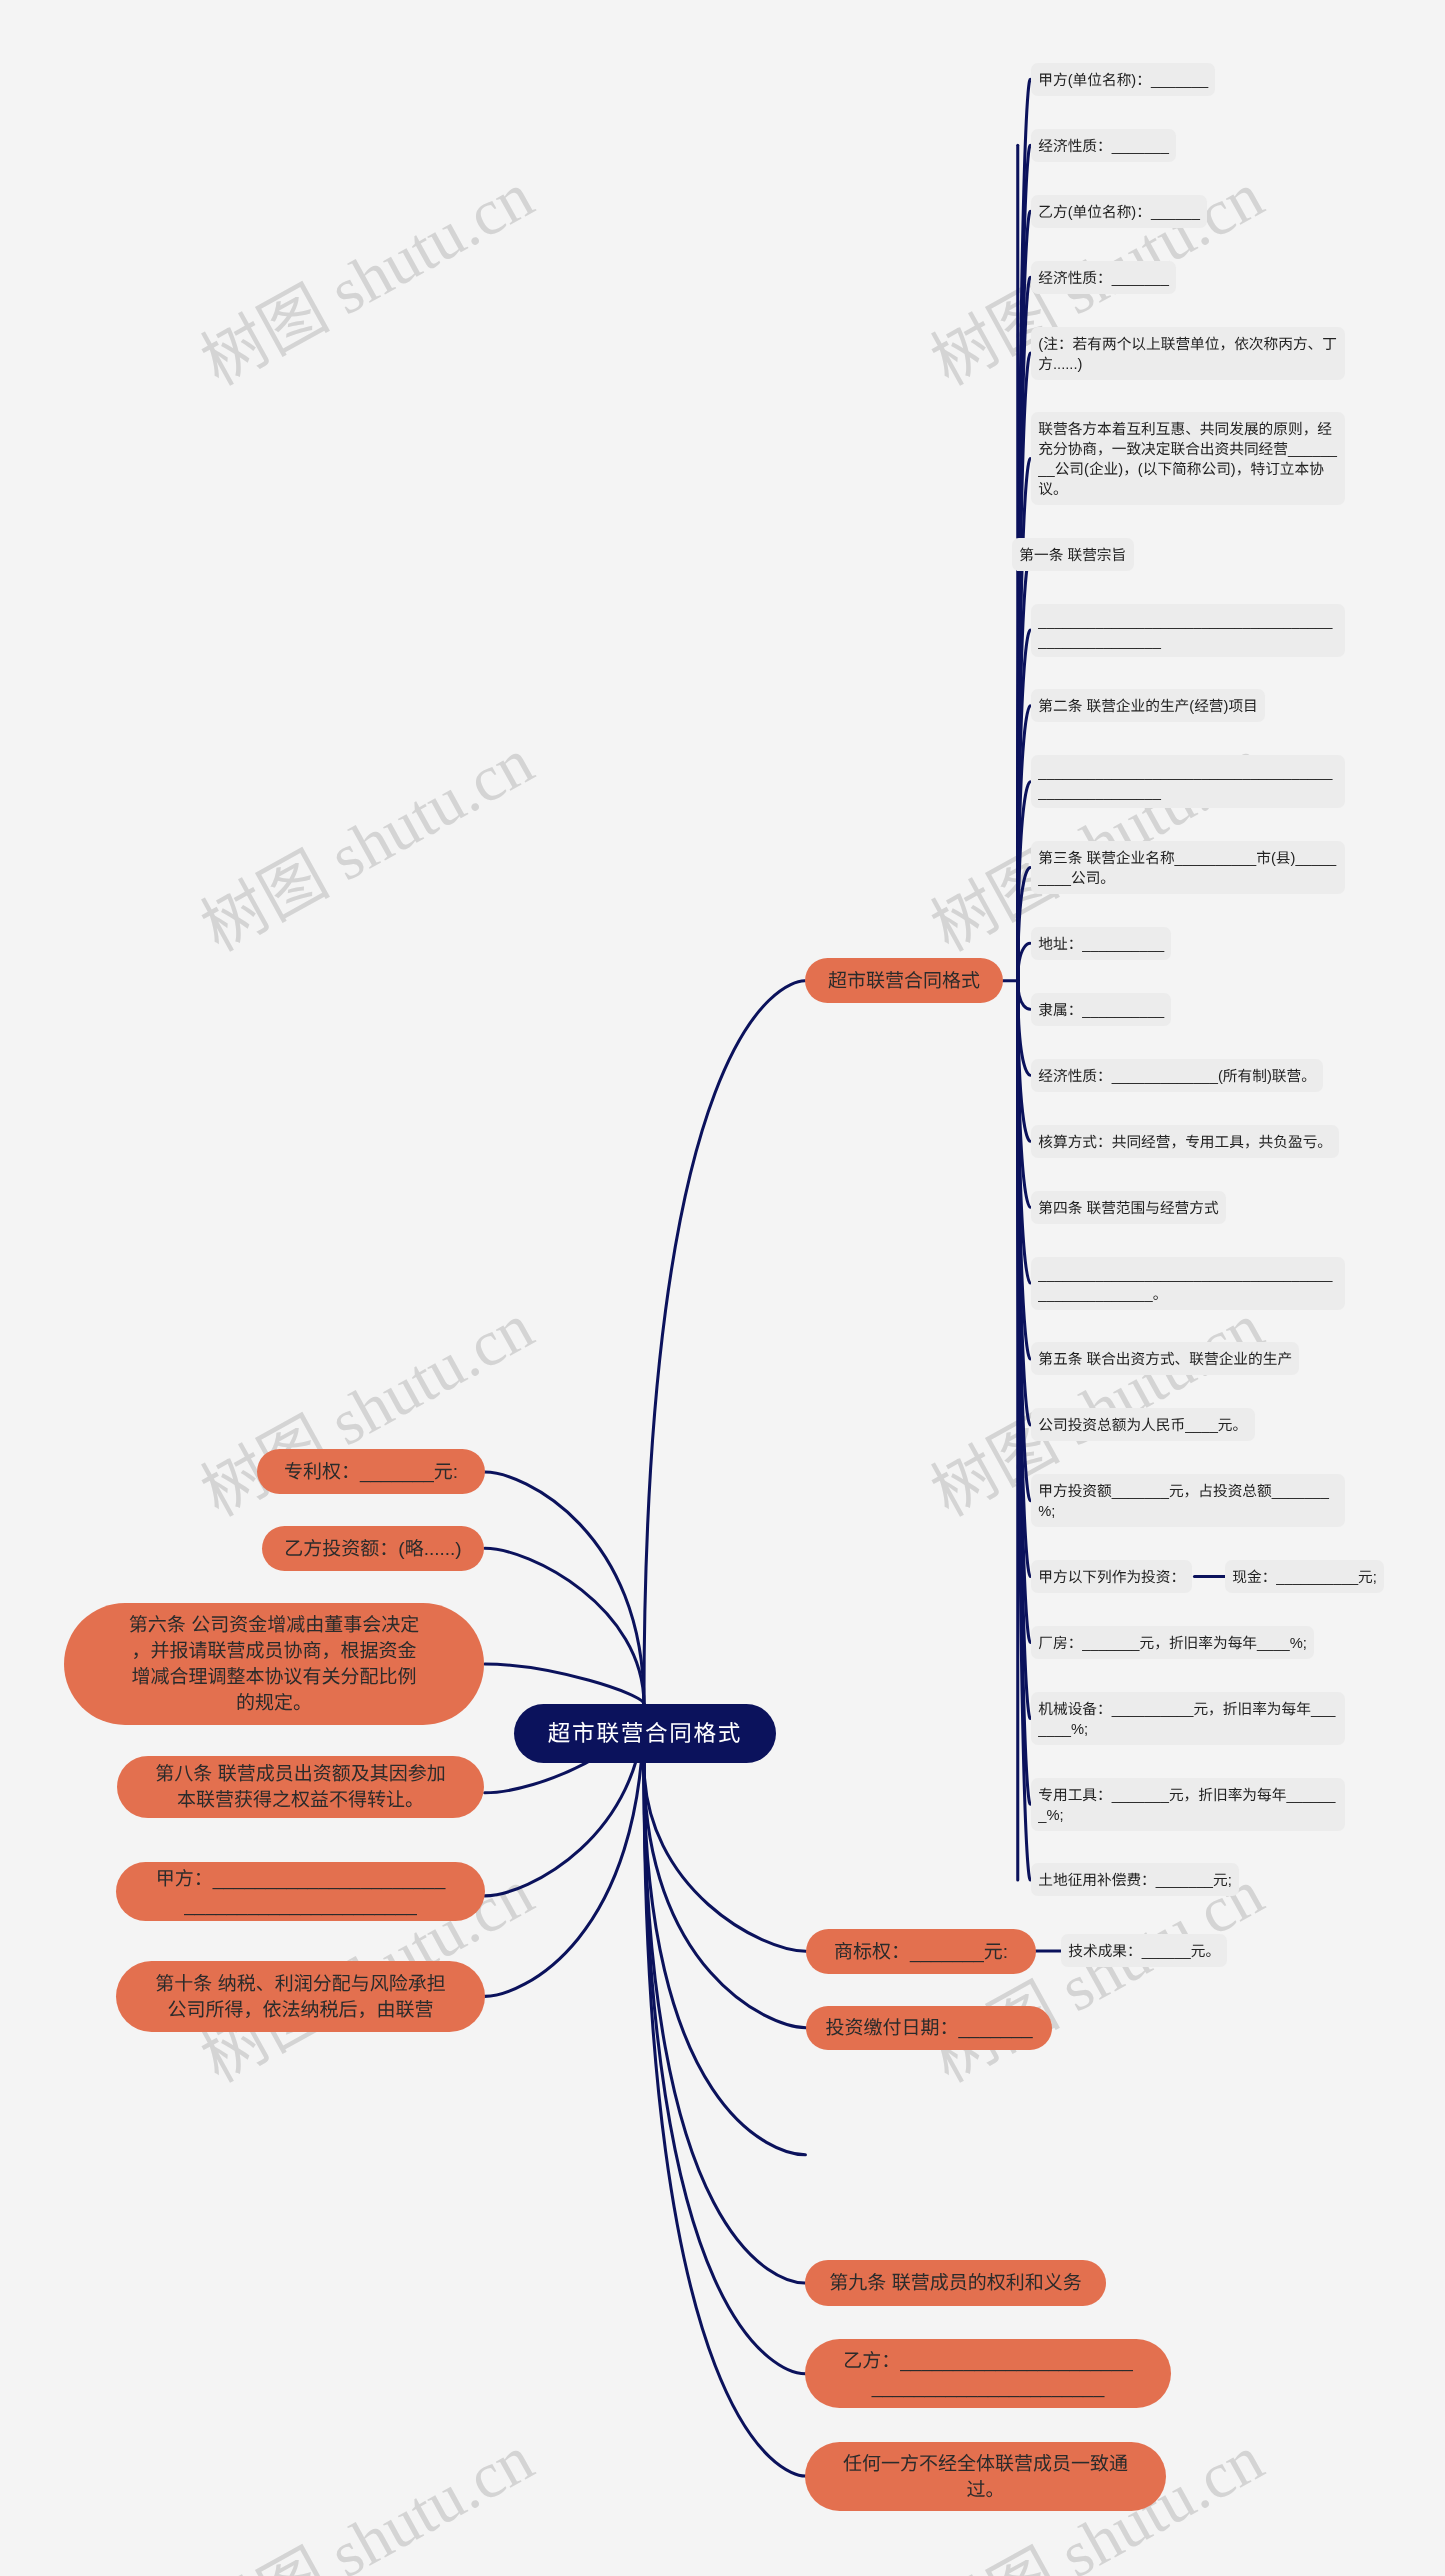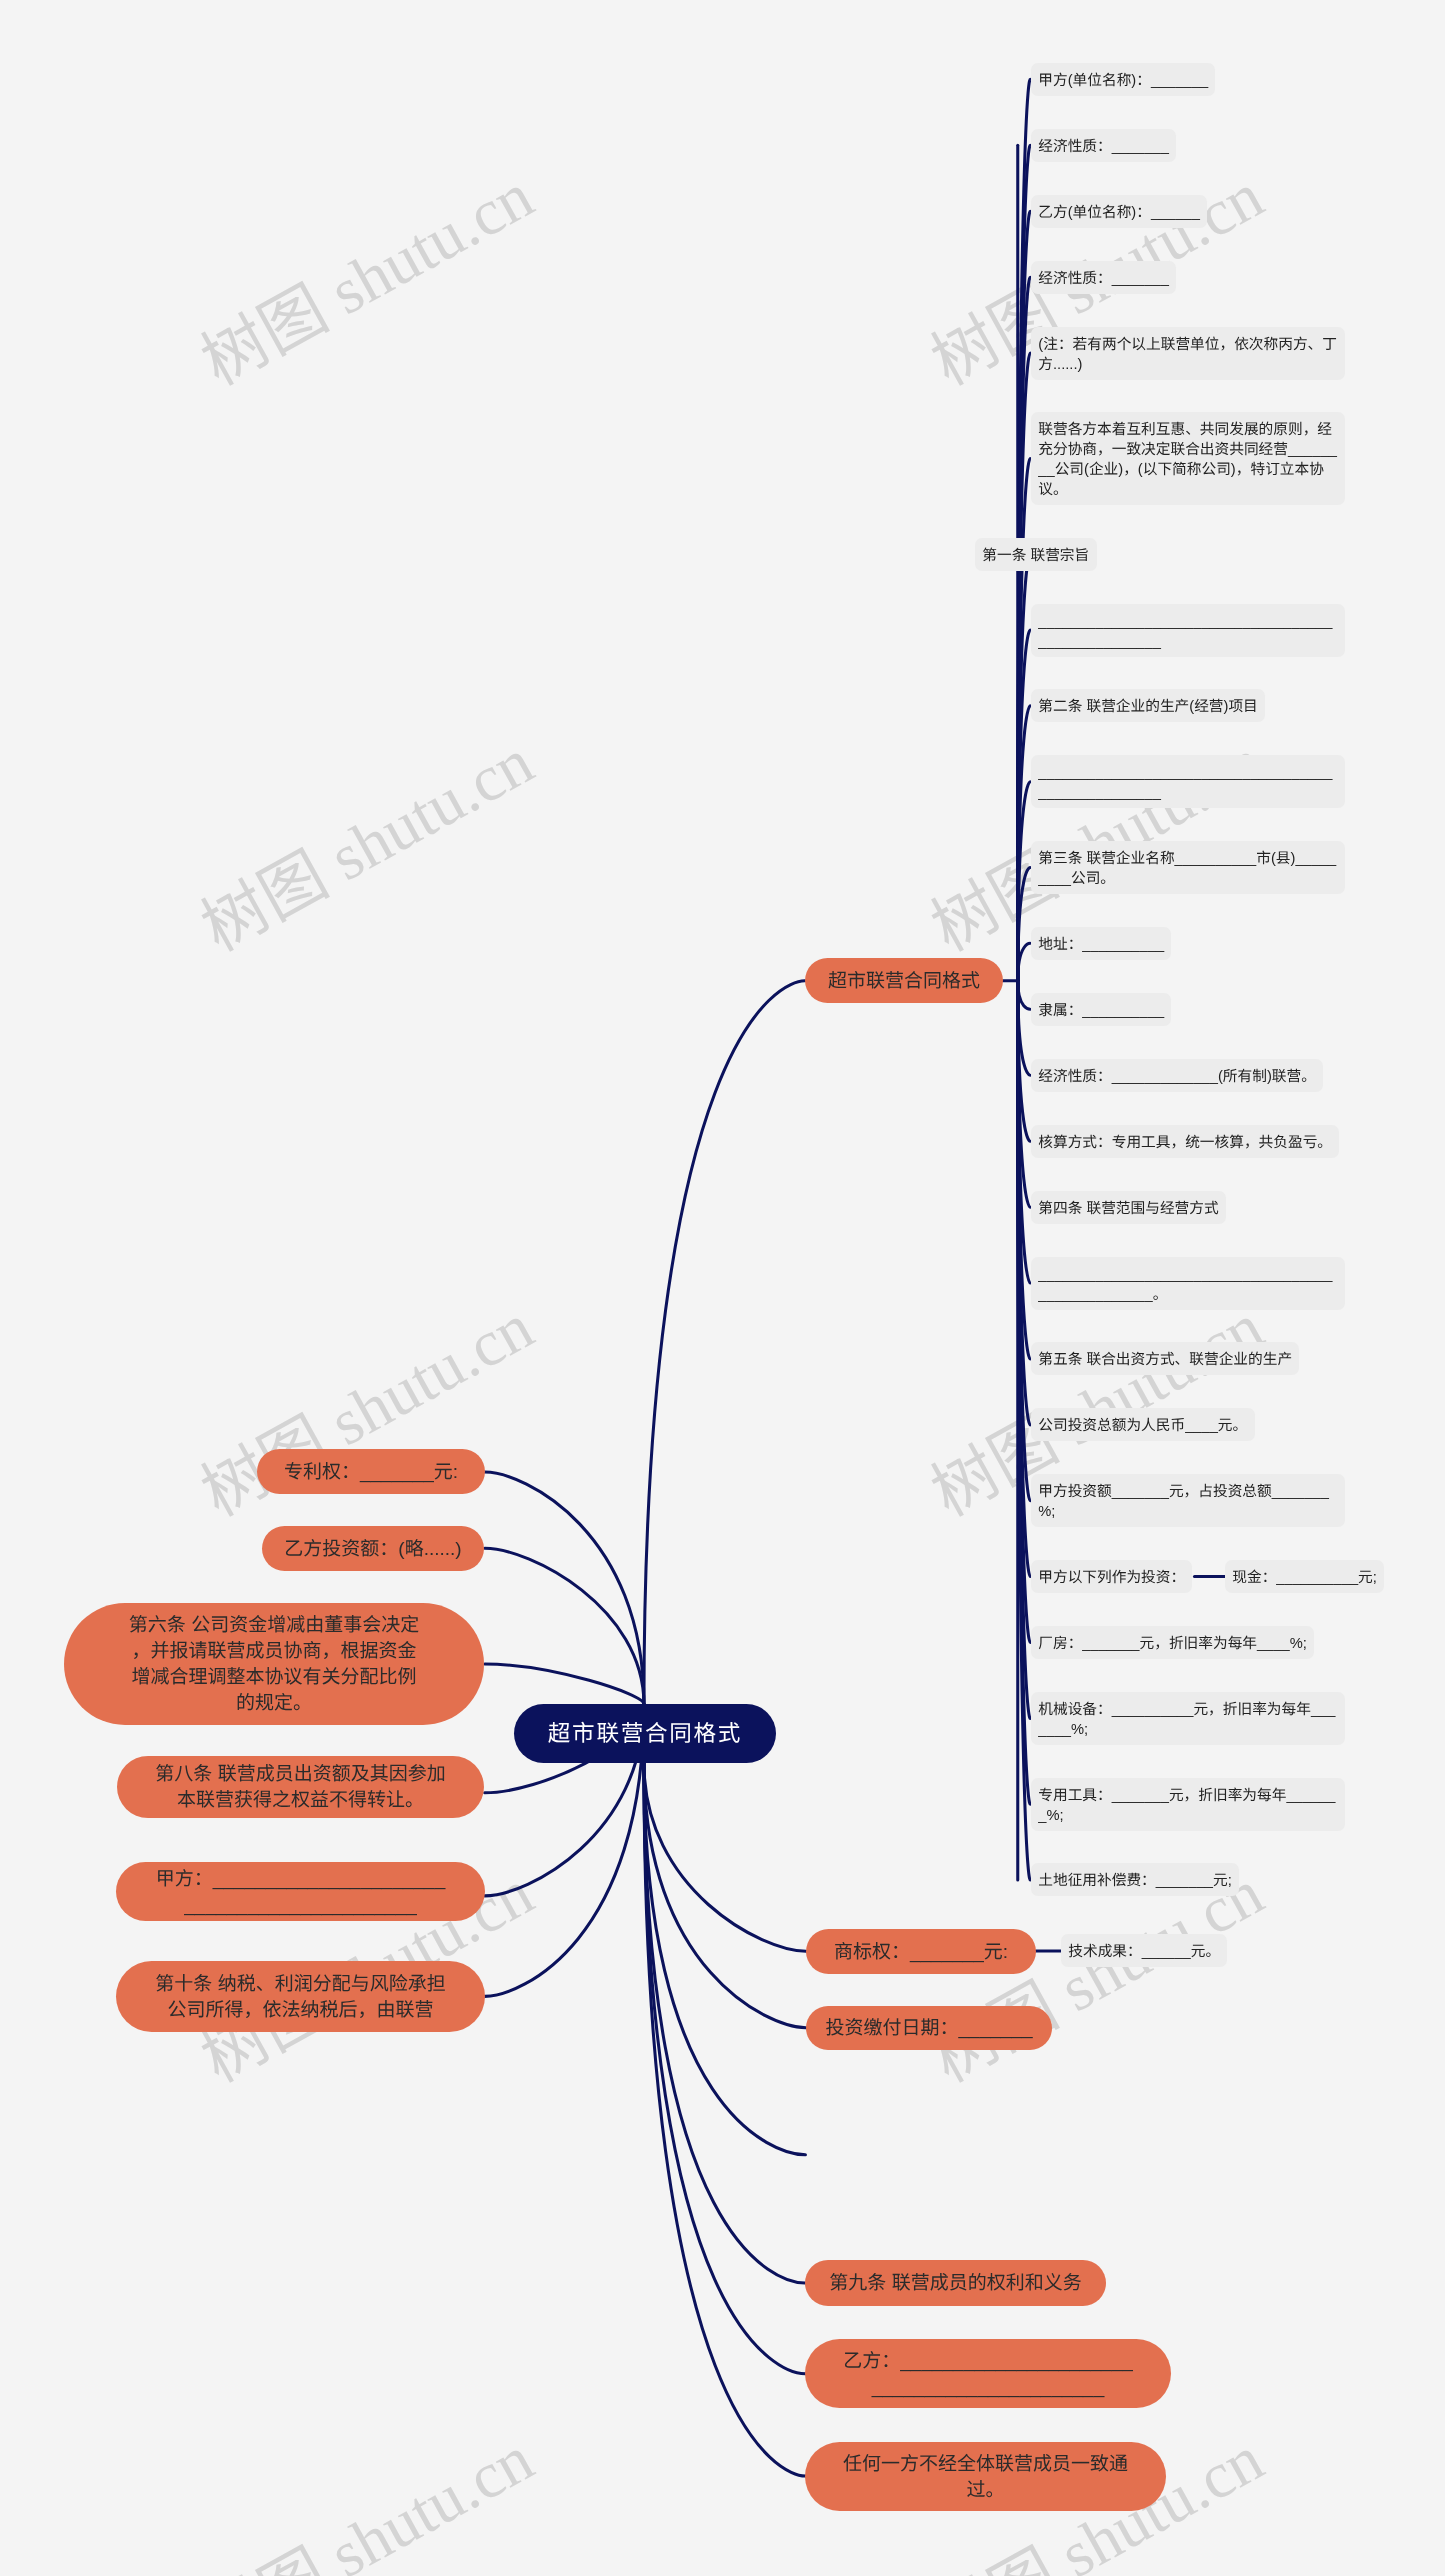--- a/index.html
+++ b/index.html
@@ -92,29 +92,29 @@
   <div class="node root" style="left:514px;top:1704px;width:262px;height:59px">超市联营合同格式</div>
   <div class="node branch" style="left:805px;top:958px;width:198px;height:45px">
       <span>超市联营合同格式</span>
     </div>
   <div class="node leaf" style="left:1031px;top:63px;height:33px">甲方(单位名称)：_______</div>
   <div class="node leaf" style="left:1031px;top:129px;height:33px">经济性质：_______</div>
   <div class="node leaf" style="left:1031px;top:195px;height:33px">乙方(单位名称)：______</div>
   <div class="node leaf" style="left:1031px;top:261px;height:33px">经济性质：_______</div>
   <div class="node leaf" style="left:1031px;top:412px;height:93px">联营各方本着互利互惠、共同发展的原则，经充分协商，一致决定联合出资共同经营________公司(企业)，(以下简称公司)，特订立本协议。</div>
   <div class="node leaf" style="left:1031px;top:327px;height:53px">(注：若有两个以上联营单位，依次称丙方、丁方......)</div>
-  <div class="node leaf" style="left:975px;top:538px;height:33px">第一条 联营宗旨</div>
+  <div class="node leaf" style="left:1012px;top:538px;height:33px">第一条 联营宗旨</div>
   <div class="node leaf" style="left:1031px;top:604px;height:53px">___________________________________________________</div>
   <div class="node leaf" style="left:1031px;top:689px;height:33px">第二条 联营企业的生产(经营)项目</div>
   <div class="node leaf" style="left:1031px;top:755px;height:53px">___________________________________________________</div>
   <div class="node leaf" style="left:1031px;top:841px;height:53px">第三条 联营企业名称__________市(县)_________公司。</div>
   <div class="node leaf" style="left:1031px;top:927px;height:33px">地址：__________</div>
   <div class="node leaf" style="left:1031px;top:993px;height:33px">隶属：__________</div>
   <div class="node leaf" style="left:1031px;top:1059px;height:33px">经济性质：_____________(所有制)联营。</div>
-  <div class="node leaf" style="left:1031px;top:1125px;height:33px">核算方式：专用工具，统一核算，共负盈亏。</div>
+  <div class="node leaf" style="left:1031px;top:1125px;height:33px">核算方式：共同经营，专用工具，共负盈亏。</div>
   <div class="node leaf" style="left:1031px;top:1191px;height:33px">第四条 联营范围与经营方式</div>
   <div class="node leaf" style="left:1031px;top:1257px;height:53px">__________________________________________________。</div>
   <div class="node leaf" style="left:1031px;top:1342px;height:33px">第五条 联合出资方式、联营企业的生产</div>
   <div class="node leaf" style="left:1031px;top:1408px;height:33px">公司投资总额为人民币____元。</div>
   <div class="node leaf" style="left:1031px;top:1474px;height:53px">甲方投资额_______元，占投资总额_______%;</div>
   <div class="node leaf" style="left:1031px;top:1560px;height:33px">甲方以下列作为投资：</div>
   <div class="node leaf" style="left:1031px;top:1626px;height:33px">厂房：_______元，折旧率为每年____%;</div>
   <div class="node leaf" style="left:1031px;top:1692px;height:53px">机械设备：__________元，折旧率为每年_______%;</div>
   <div class="node leaf" style="left:1031px;top:1778px;height:53px">专用工具：_______元，折旧率为每年_______%;</div>
   <div class="node leaf" style="left:1031px;top:1863px;height:33px">土地征用补偿费：_______元;</div>

